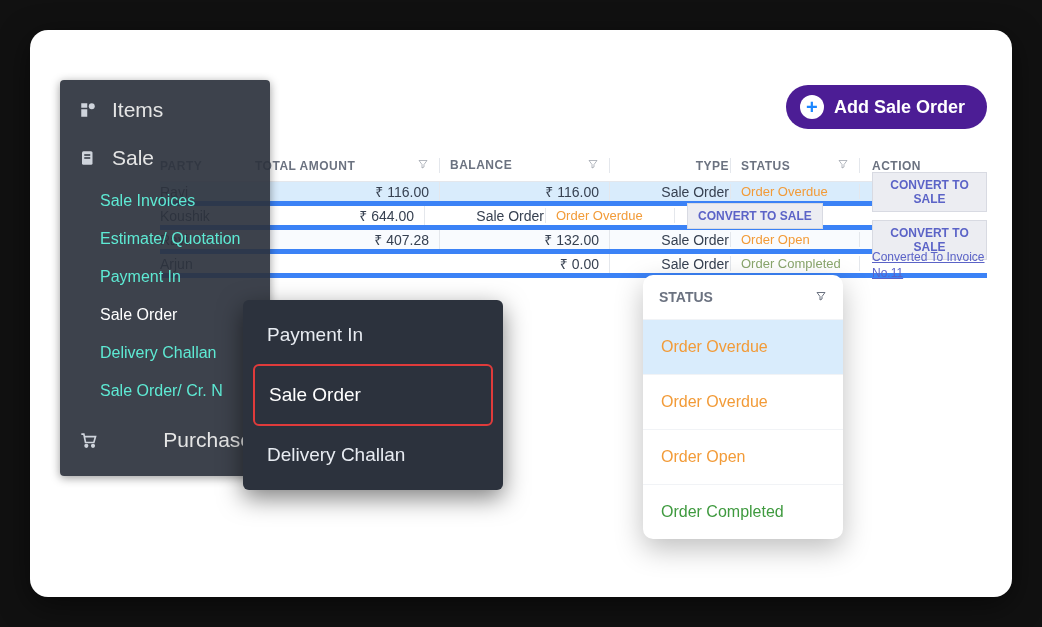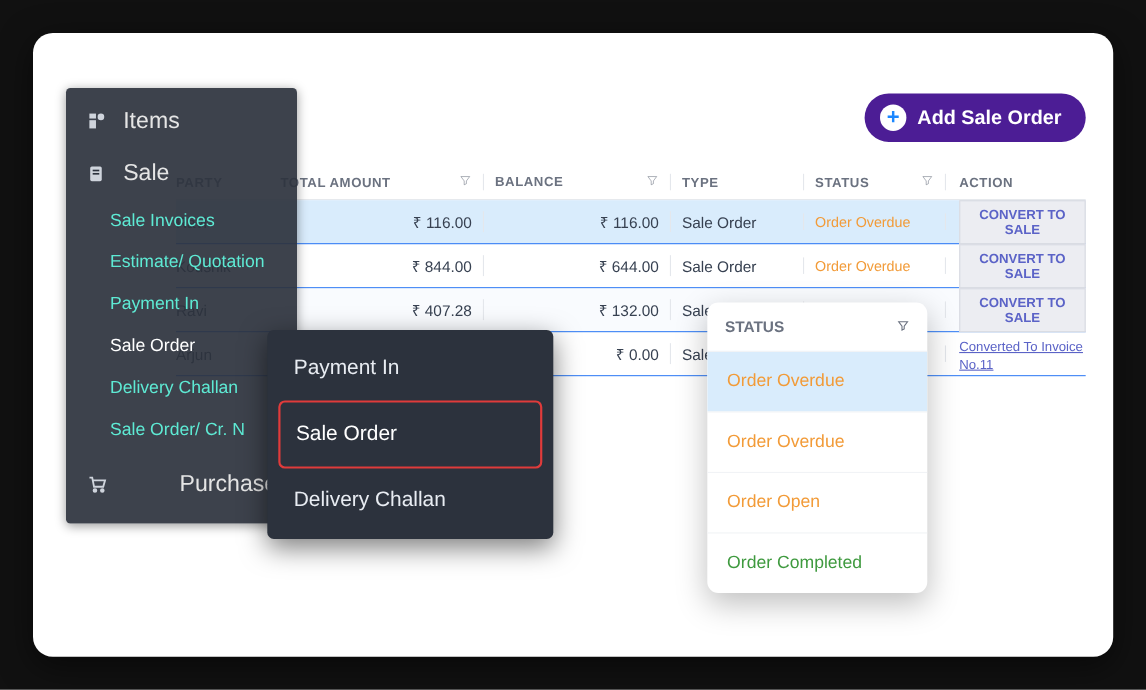--- a/index.html
+++ b/index.html
@@ -22,27 +22,27 @@
     display:flex; align-items:center; justify-content:center;
   }
   .plus-circle::before { content:"+"; color:#1b87ff; font-weight:900; font-size:20px; line-height:20px; }
 
   
   .table { position: absolute; left: 130px; right: 25px; top: 128px; }
   .thead { display:flex; align-items:center; border-bottom:1px solid #e4e7ec; padding:0 0 8px 0; font-size:12px; color:#6b7280; font-weight:700; letter-spacing:.5px; }
   .col-party  { width:95px; }
   .col-amount { width:185px; display:flex; justify-content:space-between; align-items:center; padding-right:10px; border-right:1px solid #e4e7ec;}
   .col-balance{ width:170px; display:flex; justify-content:space-between; align-items:flex-start; padding:0 10px; border-right:1px solid #e4e7ec;}
-  .col-type   { width:120px; padding-left:10px; border-right:1px solid transparent;}
+  .col-type   { width:120px; padding-left:10px; border-right:1px solid transparent;text-align:right;}
   .col-status { width:130px; display:flex; justify-content:space-between; align-items:center; padding:0 10px; border-left:1px solid #e4e7ec; border-right:1px solid #e4e7ec;}
   .col-action { flex:1; padding-left:12px;}
   .filter-ic { width:12px; display:inline-block; }
   .filter-ic svg { width:12px; height:12px; stroke:#6b7280; fill:none; }
 
-  .trow { display:flex; align-items:center; font-size:14px; color:#374151; height:40px; border-bottom:1px solid #3b82f6;}
+  .trow { display:flex; align-items:center; font-size:14px; color:#374151; height:24px; border-bottom:5px solid #3b82f6;}
   .trow:nth-child(odd){ background:#e6f0fa40; }
   .trow.hl { background:#d9ecfc; }
   .trow .col-amount, .trow .col-balance { justify-content:flex-end; }
   .trow .col-type  { color:#374151; }
   .status-overdue { color:#f29b38; font-size:13px; }
   .status-open    { color:#f29b38; font-size:13px; }
   .status-completed { color:#8aa66d; font-size:13px; }
 
   .convert-btn {
     background:#ecedf2; border:1px solid #d8dae2; color:#5b63c7; font-size:12px;
@@ -137,21 +137,20 @@
           <div class="col-amount">₹ 116.00</div>
           <div class="col-balance">₹ 116.00</div>
           <div class="col-type">Sale Order</div>
           <div class="col-status">
             <span class="status-overdue">Order Overdue</span>
           </div>
           <div class="col-action"><button class="convert-btn">CONVERT TO SALE</button></div>
         </div>
         <div class="trow">
           <div class="col-party">Koushik</div>
-          <div class="col-amount">₹ 844.00</div>
           <div class="col-balance">₹ 644.00</div>
           <div class="col-type">Sale Order</div>
           <div class="col-status">
             <span class="status-overdue">Order Overdue</span>
           </div>
           <div class="col-action"><button class="convert-btn">CONVERT TO SALE</button></div>
         </div>
         <div class="trow">
           <div class="col-party">Ravi</div>
           <div class="col-amount">₹ 407.28</div>

